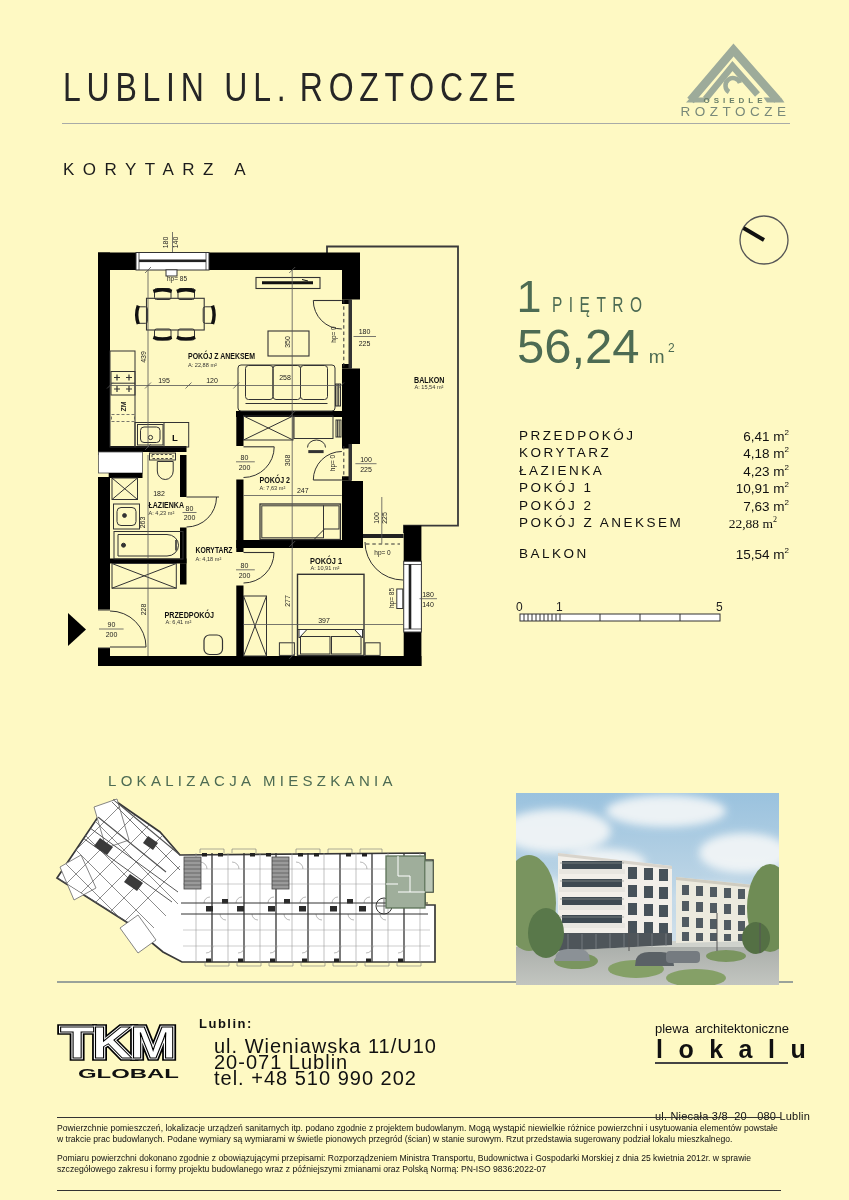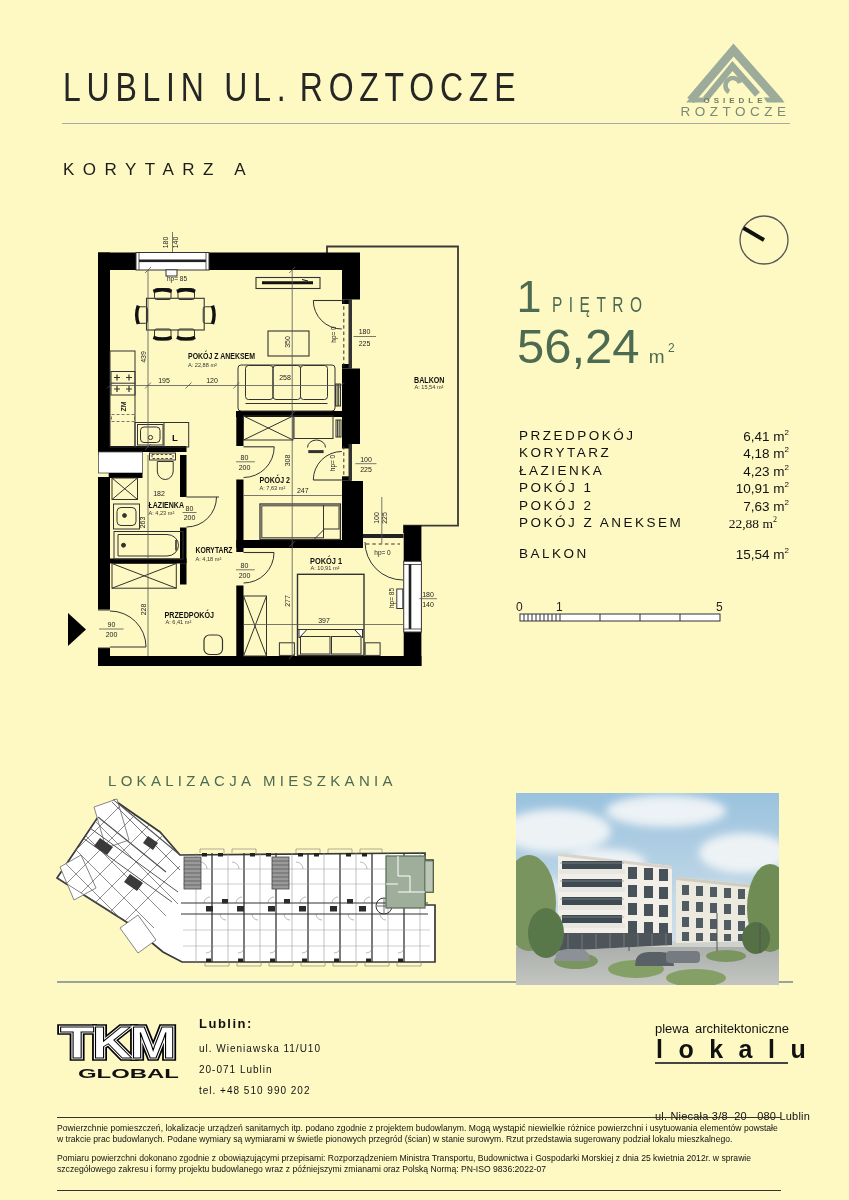--- a/index.html
+++ b/index.html
@@ -692,21 +692,21 @@
     <g font-family="Liberation Sans" font-weight="bold" font-size="45" letter-spacing="-2">
       <text x="5" y="44" textLength="114" lengthAdjust="spacingAndGlyphs" fill="#fff" stroke="#000" stroke-width="5.5" style="paint-order:stroke;">TKM</text>
       <text x="5" y="44" textLength="114" lengthAdjust="spacingAndGlyphs" fill="none" stroke="#fff" stroke-width="2.6">TKM</text>
       <text x="5" y="44" textLength="114" lengthAdjust="spacingAndGlyphs" fill="none" stroke="#000" stroke-width="0.9">TKM</text>
     </g>
 
     <text x="23" y="63.5" font-family="Liberation Sans" font-weight="bold" font-size="13" textLength="101" lengthAdjust="spacingAndGlyphs" fill="#111">GLOBAL</text>
   </svg>
 
   <div class="abs" style="left:199px;top:1016px;font-size:13px;font-weight:bold;letter-spacing:1.5px;color:#111;">Lublin:</div>
-  <div class="abs" style="left:199px;top:1038px;font-size:10px;letter-spacing:1px;color:#111;line-height:21px;">ul. Wieniawska 11/U10<br>20-071 Lublin<br>tel. +48 510 990 202</div>
+  <div class="abs" style="left:214px;top:1038px;font-size:20px;letter-spacing:1px;color:#111;line-height:16px;">ul. Wieniawska 11/U10<br>20-071 Lublin<br>tel. +48 510 990 202</div>
 
   <div class="abs" style="left:655px;top:1021px;width:134px;font-size:13px;color:#111;">
     <span>plewa</span><span style="float:right;">architektoniczne</span>
   </div>
   <div class="abs" style="left:656px;top:1035px;font-size:25px;font-weight:bold;letter-spacing:15.5px;color:#111;">lokalu</div>
   <div class="abs" style="left:655px;top:1062px;width:133px;height:1.5px;background:#444;"></div>
   <div class="abs" style="left:655px;top:1066px;font-size:11px;letter-spacing:0.2px;color:#111;margin-top:44px;">ul. Niecała 3/8&nbsp; 20 - 080 Lublin</div>
 
   <div class="abs" style="left:57px;top:1117px;width:724px;height:1px;background:#333;"></div>
 

